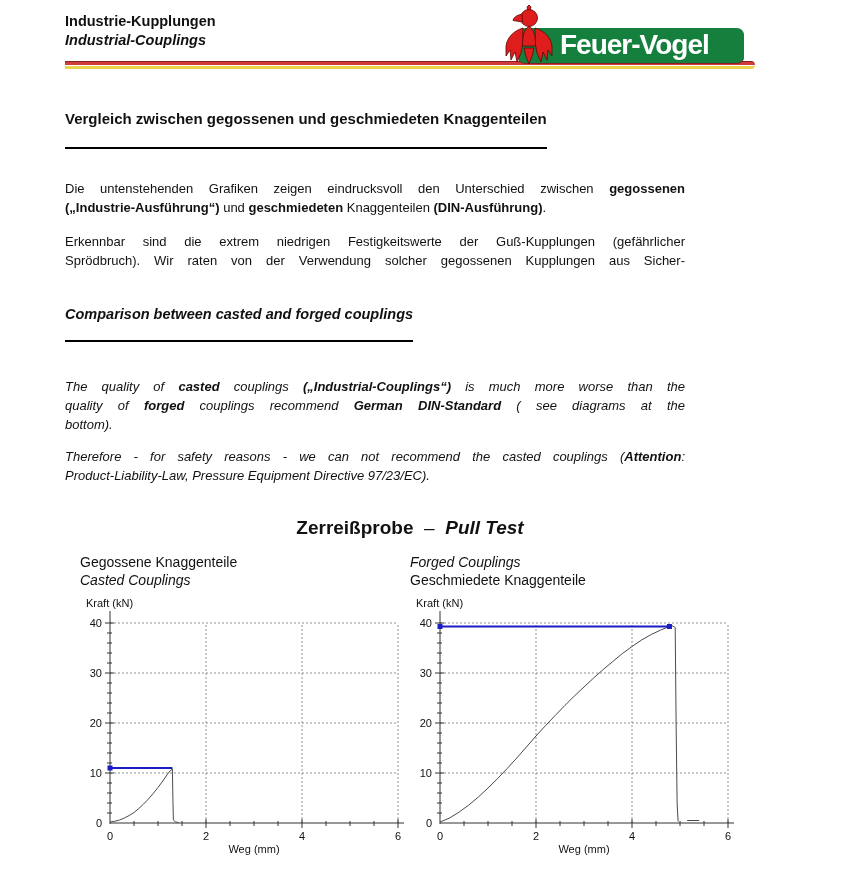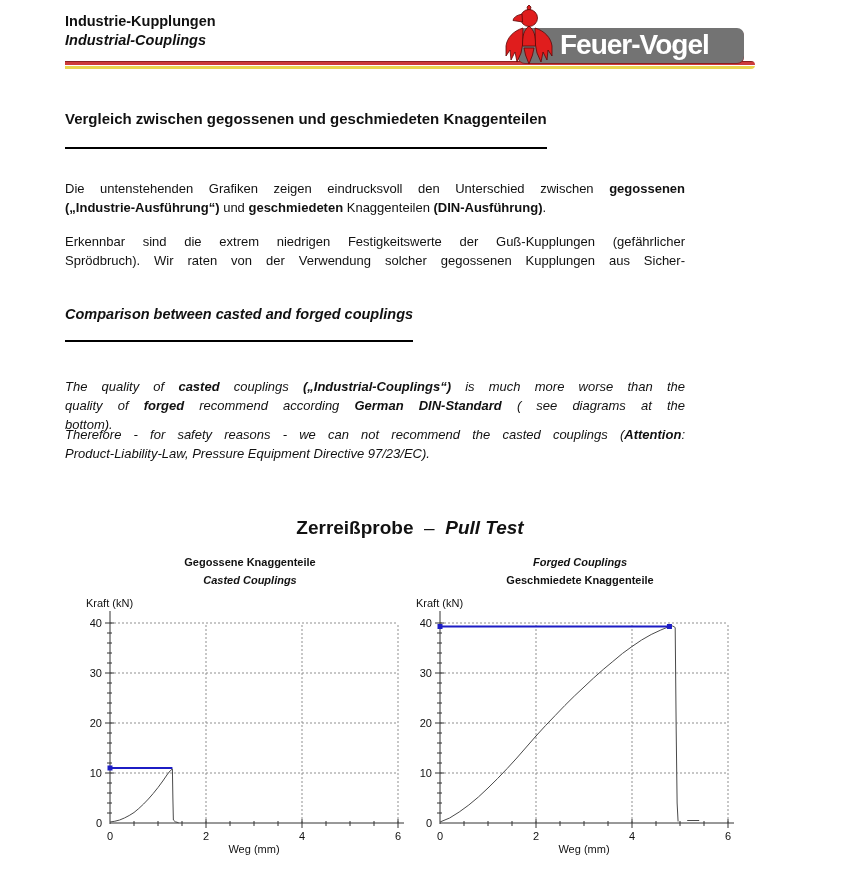--- a/index.html
+++ b/index.html
@@ -6,38 +6,38 @@
   #page{position:relative;width:844px;height:869px;background:#ffffff;
         font-family:"Liberation Sans",sans-serif;color:#111;overflow:hidden;}
   .b{font-weight:bold}
   .i{font-style:italic}
   .abs{position:absolute}
 
   
   .hdr-line{left:65px;font-size:14.5px;font-weight:bold;white-space:nowrap;}
   .band{left:65px;top:61px;width:690px;height:8px;border-radius:0 4px 4px 0;
         background:linear-gradient(#8a2020 0 1px,#cd3b3b 1px 4px,#ffffff 4px 5px,#e9d54d 5px 8px);}
-  .logo-box{left:518px;top:28px;width:226px;height:35px;background:#737373;border-radius:7px;
+  .logo-box{left:518px;top:28px;width:226px;height:35px;background:#15803d;border-radius:7px;
         box-shadow:0 1px 0 #8a2020;}
   .logo-text{display:block;padding-left:42px;line-height:34px;color:#fff;font-weight:bold;
         font-size:28px;letter-spacing:-1px;white-space:nowrap;}
   .bird{left:502px;top:5px;width:54px;height:60px;z-index:3;}
 
   
   .title-de{left:65px;top:110px;font-size:15px;font-weight:bold;
         border-bottom:2px solid #000;padding-bottom:20px;}
   .title-en{left:65px;top:306px;font-size:14.5px;font-weight:bold;font-style:italic;
         border-bottom:2px solid #000;padding-bottom:18px;}
   .para{left:65px;width:620px;font-size:13px;line-height:19px;margin-top:36px;}
   .jline{text-align:justify;text-align-last:justify;}
   .heading-center{left:65px;top:517px;width:690px;text-align:center;font-size:19px;}
 
   
   .chart{top:553px;width:340px;}
-  .chart .ct{width:340px;text-align:center;font-size:11px;font-weight:bold;line-height:18px;}
+  .chart .ct{width:340px;text-align:left;font-size:14px;font-weight:normal;line-height:18px;}
   .chart svg{display:block;margin-top:4px;}
   svg text{font-family:"Liberation Sans",sans-serif;font-size:11px;fill:#111;}
 </style>
 </head>
 <body>
 
 <div id="page">
 
   <div class="abs hdr-line" style="top:13px">Industrie-Kupplungen</div>
   <div class="abs hdr-line i" style="top:32px">Industrial-Couplings</div>
@@ -67,25 +67,25 @@
 
   <div class="abs para" style="top:196px">
     <div class="jline"><span>Erkennbar sind die extrem niedrigen Festigkeitswerte der Guß-Kupplungen (gefährlicher</span></div>
     <div class="jline"><span>Sprödbruch). Wir raten von der Verwendung solcher gegossenen Kupplungen aus Sicher-</span></div>
   </div>
 
   <div class="abs title-en">Comparison between casted and forged couplings</div>
 
   <div class="abs para i" style="top:341px">
     <div class="jline"><span>The quality of </span><span class="b">casted</span><span> couplings </span><span class="b">(„Industrial-Couplings“)</span><span> is much more worse than the</span></div>
-    <div class="jline"><span>quality of </span><span class="b">forged</span><span> recommend according </span><span class="b">German DIN-Standard</span><span> ( see diagrams at the</span></div>
+    <div class="jline"><span>quality of </span><span class="b">forged</span><span> couplings recommend </span><span class="b">German DIN-Standard</span><span> ( see diagrams at the</span></div>
     <div><span>bottom).</span></div>
   </div>
 
-  <div class="abs para i" style="top:389px">
+  <div class="abs para i" style="top:411px">
     <div class="jline"><span>Therefore - for safety reasons - we can not recommend the casted couplings (</span><span class="b">Attention</span><span>:</span></div>
     <div><span>Product-Liability-Law, Pressure Equipment Directive 97/23/EC).</span></div>
   </div>
 
   <div class="abs heading-center"><span class="b">Zerreißprobe</span><span>&nbsp;&nbsp;–&nbsp;&nbsp;</span><span class="b i">Pull Test</span></div>
 
   <figure class="abs chart" style="left:80px;margin:0">
     <div class="ct">Gegossene Knaggenteile</div>
     <div class="ct i">Casted Couplings</div>
     <svg width="340" height="262">

